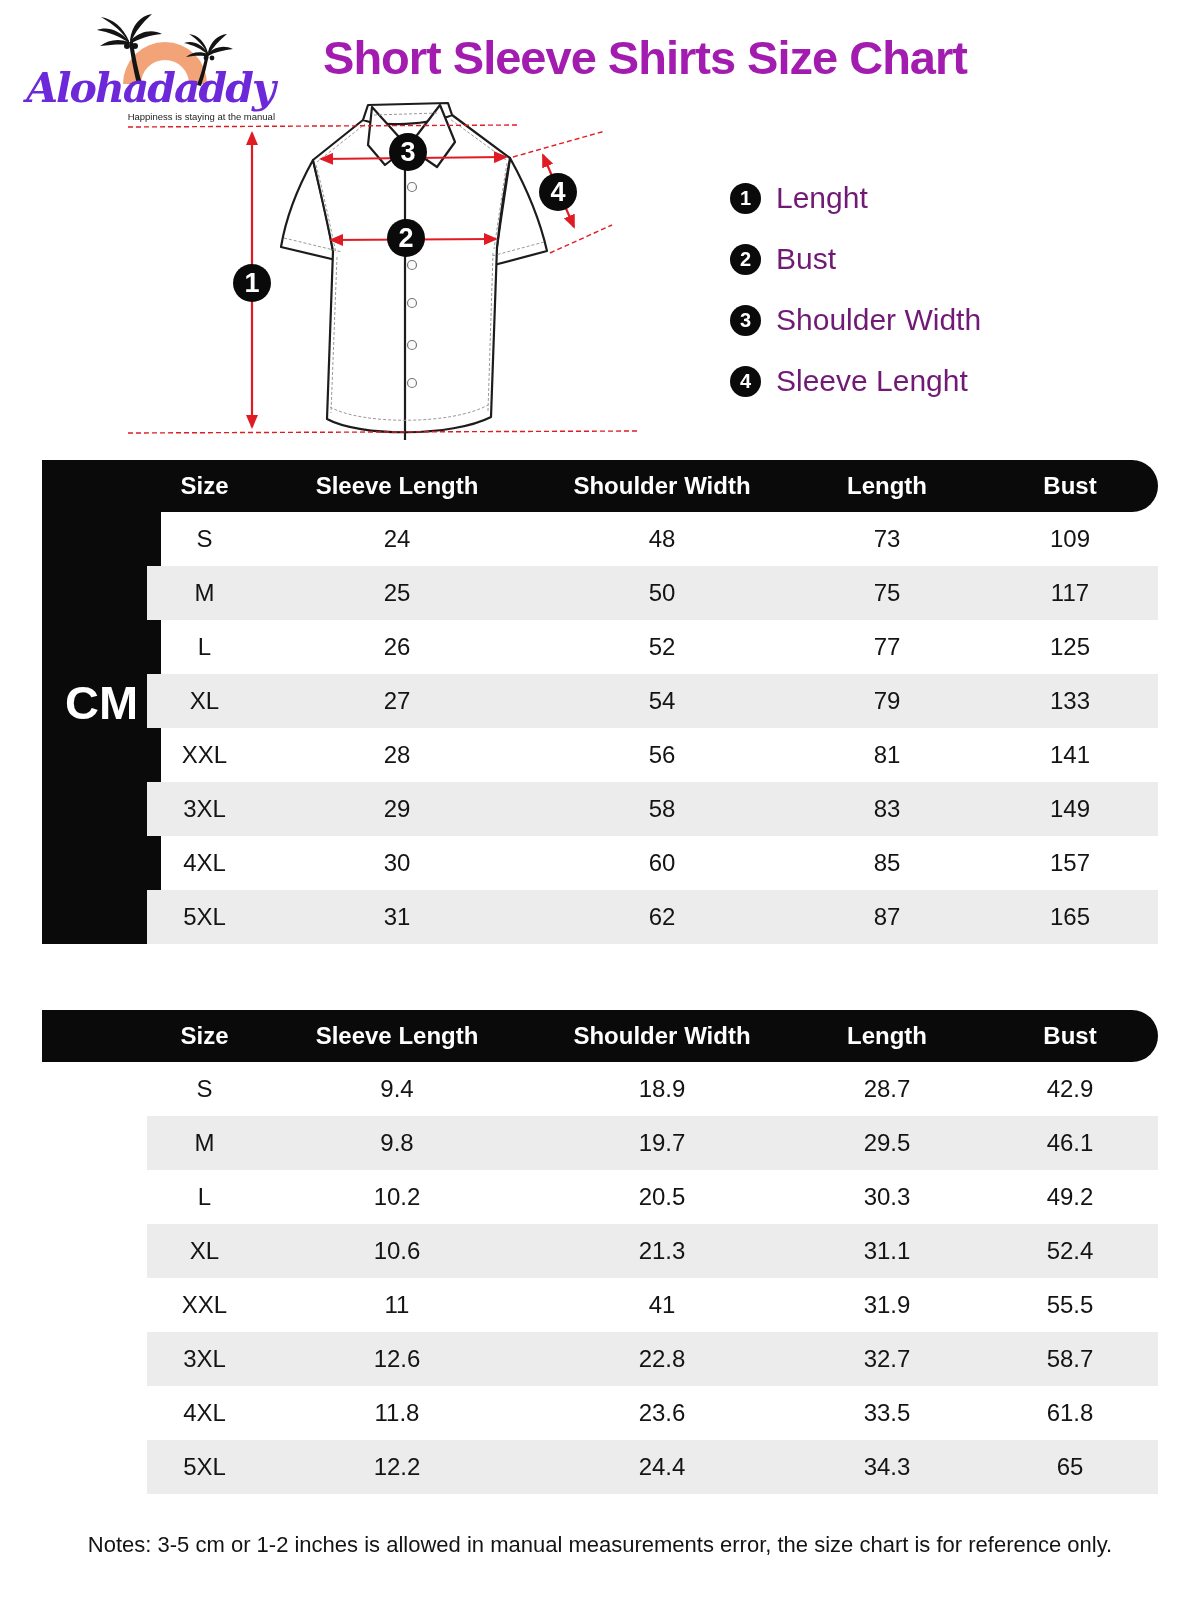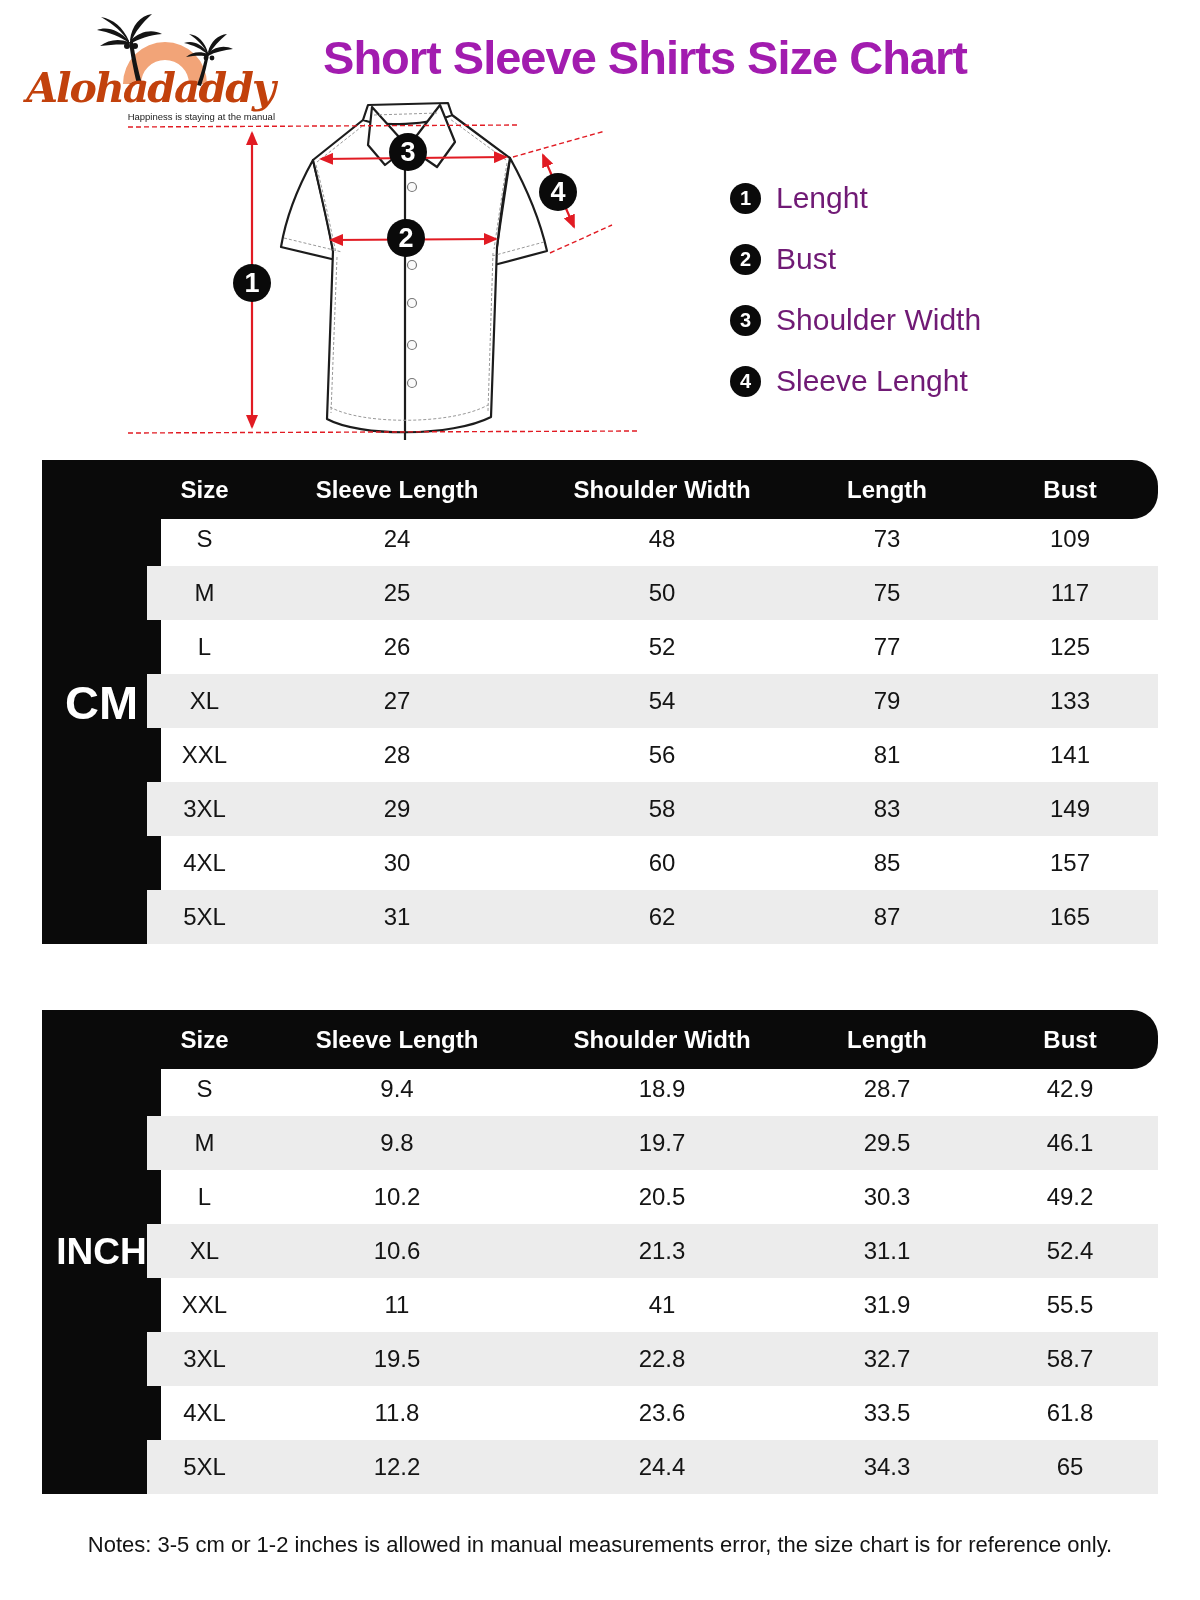--- a/index.html
+++ b/index.html
@@ -4,21 +4,21 @@
 <style>
   html,body{margin:0;padding:0;background:#fff;}
   body{width:1200px;height:1600px;position:relative;overflow:hidden;
        font-family:"Liberation Sans", sans-serif;color:#111;}
 
   
   .logo{position:absolute;left:25px;top:8px;width:250px;height:115px;}
   .logo-art{position:absolute;left:60px;top:4px;width:160px;height:85px;}
   .logo-name{position:absolute;left:0;top:56px;width:250px;text-align:center;
     font-family:"DejaVu Serif", serif;font-style:italic;font-weight:bold;
-    font-size:41px;letter-spacing:-2px;color:#c2410c;white-space:nowrap;}
+    font-size:41px;letter-spacing:-2px;color:#6d28d9;white-space:nowrap;}
   .logo-tagline{position:absolute;left:10px;top:103px;width:240px;text-align:right;
     font-size:9.5px;color:#222;}
 
   .page-title{position:absolute;left:300px;top:30px;width:690px;margin:0;
     text-align:center;font-size:47px;font-weight:bold;color:#a21caf;letter-spacing:-1px;}
 
   
   .shirt-svg{position:absolute;left:100px;top:95px;width:560px;height:360px;}
 
   .legend{position:absolute;left:730px;top:180px;display:flex;flex-direction:column;gap:25px;}
@@ -27,21 +27,21 @@
     display:flex;align-items:center;justify-content:center;
     font-size:20px;font-weight:bold;flex:0 0 31px;}
   .legend-label{font-size:30px;color:#701a75;}
 
   
   .tbl{position:absolute;left:42px;width:1116px;}
   #cm-table{top:460px;height:484px;}
   #inch-table{top:1010px;height:484px;}
   .tbl-sidebar{position:absolute;left:0;top:0;bottom:0;width:119px;background:#0a0a0a;
     color:#fff;display:flex;align-items:center;justify-content:center;font-weight:bold;}
-  .tbl-head{position:absolute;left:0;top:0;width:100%;height:59px;background:#0a0a0a;
+  .tbl-head{position:absolute;left:0;top:0;width:100%;height:52px;background:#0a0a0a;
     border-radius:0 26px 26px 0;display:grid;
     grid-template-columns:105px 115px 270px 260px 190px 176px;align-items:center;}
   .th{color:#fff;font-weight:bold;font-size:24px;text-align:center;}
   .tbl-rows{position:absolute;top:52px;left:105px;width:1011px;}
   .tr{display:grid;grid-template-columns:115px 270px 260px 190px 176px;
     height:54px;align-items:center;}
   .tr.alt{background:#ECECEC;}
   .td{text-align:center;font-size:24px;color:#141414;}
 
   
@@ -245,23 +245,20 @@
       <div class="tr alt">
         <span class="td">5XL</span>
         <span class="td">31</span>
         <span class="td">62</span>
         <span class="td">87</span>
         <span class="td">165</span>
       </div>
     </div>
   </section>
 <section id="inch-table" class="tbl">
-    <div class="tbl-sidebar">
-      <span style="font-size: 37px;">INCH</span>
-    </div>
     <div class="tbl-head">
       <span></span>
       <span class="th">Size</span>
       <span class="th">Sleeve Length</span>
       <span class="th">Shoulder Width</span>
       <span class="th">Length</span>
       <span class="th">Bust</span>
     </div>
     <div class="tbl-rows">
       <div class="tr">
@@ -294,21 +291,21 @@
       </div>
       <div class="tr">
         <span class="td">XXL</span>
         <span class="td">11</span>
         <span class="td">41</span>
         <span class="td">31.9</span>
         <span class="td">55.5</span>
       </div>
       <div class="tr alt">
         <span class="td">3XL</span>
-        <span class="td">19.5</span>
+        <span class="td">12.6</span>
         <span class="td">22.8</span>
         <span class="td">32.7</span>
         <span class="td">58.7</span>
       </div>
       <div class="tr">
         <span class="td">4XL</span>
         <span class="td">11.8</span>
         <span class="td">23.6</span>
         <span class="td">33.5</span>
         <span class="td">61.8</span>

